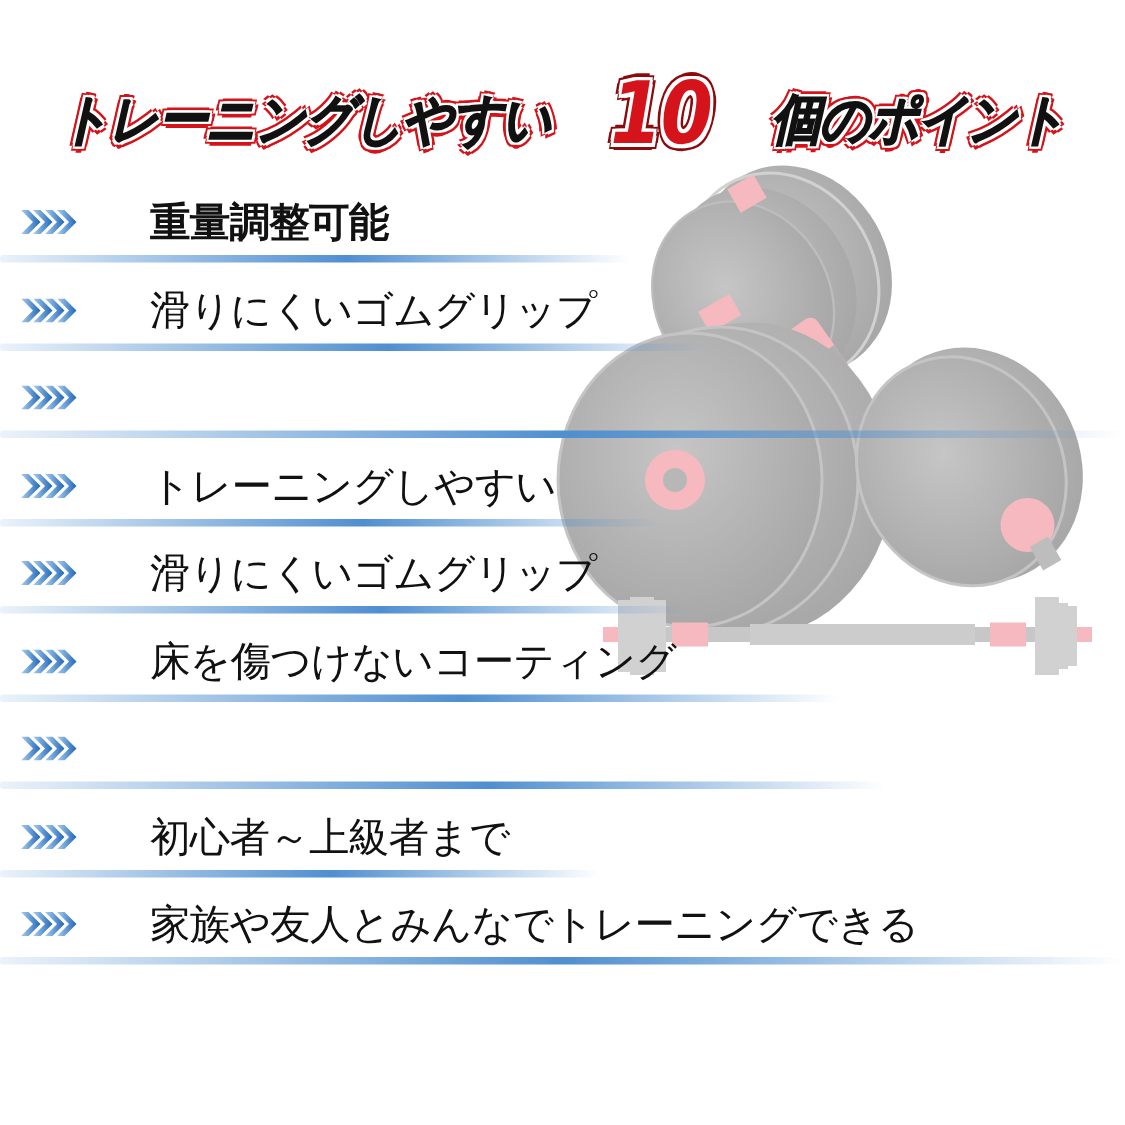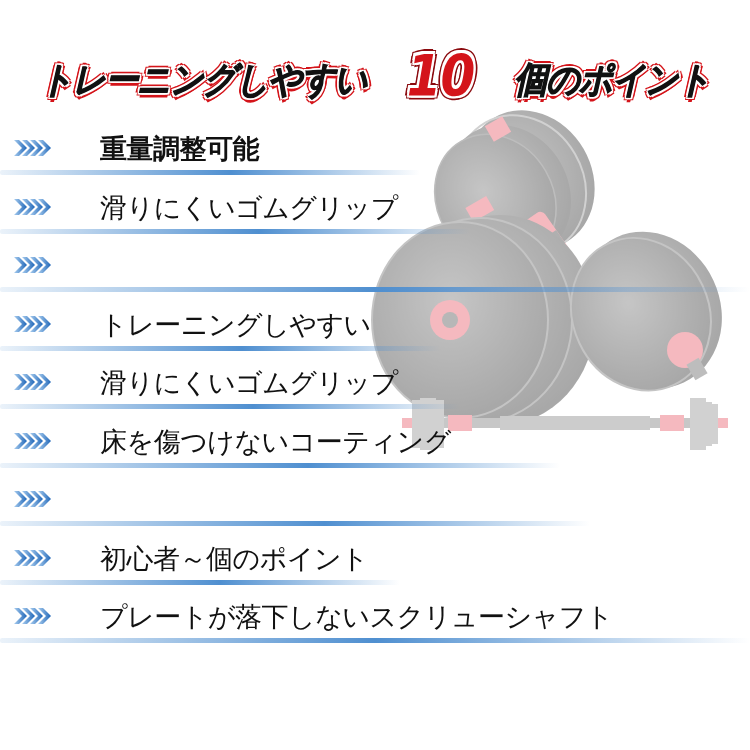--- a/index.html
+++ b/index.html
@@ -217,29 +217,29 @@
     </div>
     <div class="feature">
       <svg class="arrow" viewBox="0 0 42 16">
           <g fill="url(#ag)">
             <path d="M0 0h5l8 8-8 8H0l8-8z"></path>
             <path d="M8 0h5l8 8-8 8H8l8-8z"></path>
             <path d="M16 0h5l8 8-8 8h-5l8-8z"></path>
             <path d="M24 0h5l8 8-8 8h-5l8-8z"></path>
           </g>
         </svg>
-      <span class="label">初心者～個のポイント</span>
+      <span class="label">初心者～上級者まで</span>
       <div class="rule" style="width:400px;background:linear-gradient(90deg,rgba(120,170,220,0.15),#4f8fd0 55%,rgba(120,170,220,0));"></div>
     </div>
     <div class="feature">
       <svg class="arrow" viewBox="0 0 42 16">
           <g fill="url(#ag)">
             <path d="M0 0h5l8 8-8 8H0l8-8z"></path>
             <path d="M8 0h5l8 8-8 8H8l8-8z"></path>
             <path d="M16 0h5l8 8-8 8h-5l8-8z"></path>
             <path d="M24 0h5l8 8-8 8h-5l8-8z"></path>
           </g>
         </svg>
-      <span class="label">プレートが落下しないスクリューシャフト</span>
+      <span class="label">家族や友人とみんなでトレーニングできる</span>
       <div class="rule" style="width:750px;background:linear-gradient(90deg,rgba(120,170,220,0.15),#4f8fd0 50%,rgba(120,170,220,0));"></div>
     </div>
   </div>
 </div>
 
 </body></html>

